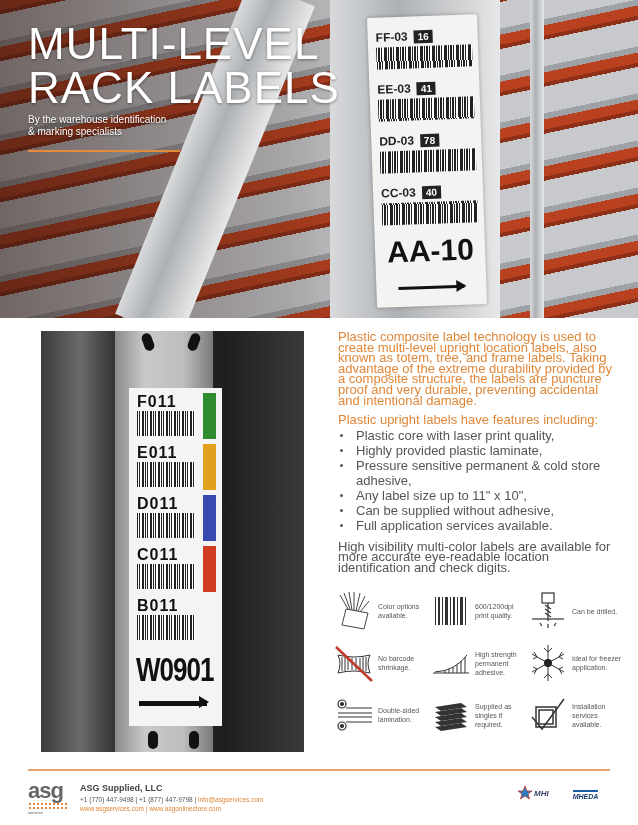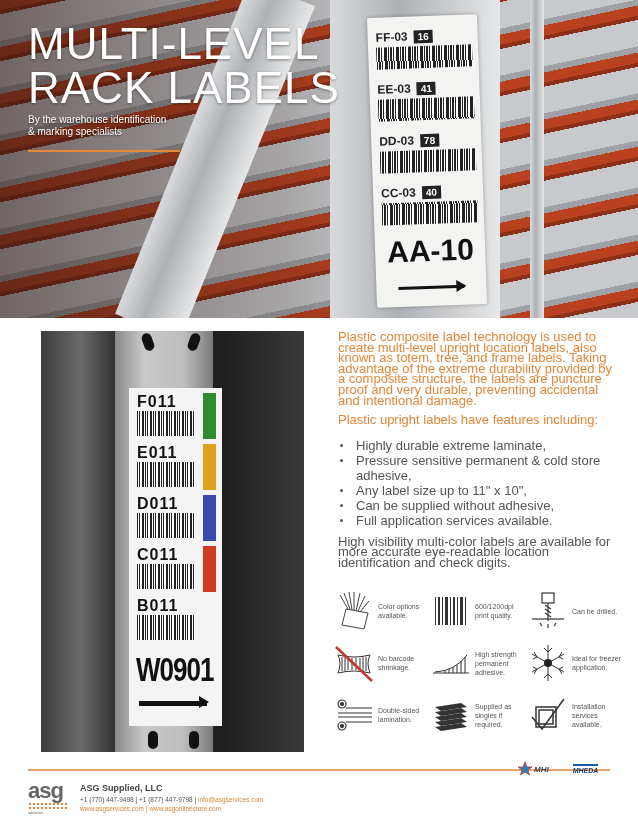--- a/index.html
+++ b/index.html
@@ -27,37 +27,37 @@
 .slot{position:absolute;width:10px;height:18px;border-radius:5px;background:#111}
 .tag{position:absolute;left:88px;top:57px;width:93px;height:338px;background:#f4f4f4}
 .tag-row{position:absolute;left:8px;width:80px}
 .tag-code{font-size:16px;font-weight:bold;color:#111;letter-spacing:1px}
 .tag-bc{height:25px;width:58px;background:repeating-linear-gradient(90deg,#222 0 1px,#fff 1px 2px,#222 2px 3px,#fff 3px 5px,#222 5px 7px,#fff 7px 8px)}
 .tag-color{position:absolute;left:66px;top:0;width:13px;height:46px}
 .tag-main{position:absolute;left:7px;top:263px;font-size:26px;font-weight:bold;color:#111;transform:scaleY(1.25);transform-origin:left top;letter-spacing:-1px}
 .content{position:absolute;left:338px;top:332px;width:282px;font-size:13px;line-height:10.6px;color:#555}
 .p-orange{color:#e0873a}
 .content p{margin-bottom:9px}
-.feat-head{color:#e0873a;margin-bottom:12px}
+.feat-head{color:#e0873a;margin-bottom:2px}
 .features{list-style:none;margin-bottom:9px}
 .features li{position:relative;padding-left:18px;line-height:15px}
 .features li::before{content:"";position:absolute;left:2px;top:6px;width:3px;height:3px;border-radius:50%;background:#555}
 .icons{position:absolute;left:334px;top:585px;width:290px;display:grid;grid-template-columns:repeat(3,97px);grid-auto-rows:52px}
 .icell{display:flex;align-items:center}
 .icon{width:40px;height:40px;flex:none;margin-right:4px}
 .itext{font-size:7px;line-height:9px;color:#555}
 .foot-rule{position:absolute;left:28px;top:769px;width:582px;height:2px;background:#e8a46a}
 .logo{position:absolute;left:28px;top:781px;width:40px}
 .logo-txt{font-size:22px;font-weight:bold;color:#666;line-height:20px;letter-spacing:-1px}
 .logo-dots{height:8px;background:radial-gradient(circle,#e0873a 1px,transparent 1.4px) 0 0/4px 4px;margin-top:1px}
 .logo-small{font-size:4px;color:#555}
 .company{position:absolute;left:80px;top:783px;font-size:9px;font-weight:bold;color:#444}
 .contact{position:absolute;left:80px;top:795px;font-size:6.5px;color:#555;line-height:9px}
 .orange{color:#e0873a}
-.assoc{position:absolute;left:518px;top:762px;display:flex;align-items:center;gap:24px}
+.assoc{position:absolute;left:518px;top:786px;display:flex;align-items:flex-end;gap:24px}
 .mhi{font-size:8px;font-style:italic;font-weight:bold;color:#3a3f6b}
 .mheda{font-size:7px;font-style:italic;font-weight:bold;color:#1b3b6f;border-top:2px solid #1d5aa6;padding-top:1px}
 </style>
 </head>
 <body>
 
 <div class="hero">
   <div class="beam" style="left:180px;top:-20px;width:70px;height:360px;transform:rotate(22deg)"></div>
   <div class="beam" style="left:330px;top:0;width:170px;height:318px"></div>
   <div class="beam" style="left:530px;top:0;width:14px;height:318px"></div>
@@ -127,21 +127,22 @@
     </div>
     <div class="tag-main">W0901</div>
     <div class="arrow" style="left:10px;top:313px;width:68px;height:5px"></div>
   </div>
 </div>
 
 <div class="content">
   <p class="p-orange">Plastic composite label technology is used to create multi-level upright location labels, also known as totem, tree, and frame labels. Taking advantage of the extreme durability provided by a composite structure, the labels are puncture proof and very durable, preventing accidental and intentional damage.</p>
   <div class="feat-head">Plastic upright labels have features including:</div>
   <ul class="features">
-    <li>Highly durable extreme laminate,</li>
+    <li>Plastic core with laser print quality,</li>
+    <li>Highly provided plastic laminate,</li>
     <li>Pressure sensitive permanent &amp; cold store adhesive,</li>
     <li>Any label size up to 11" x 10",</li>
     <li>Can be supplied without adhesive,</li>
     <li>Full application services available.</li>
   </ul>
   <p>High visibility multi-color labels are available for more accurate eye-readable location identification and check digits.</p>
 </div>
 
 <div class="icons">
   <div class="icell">

